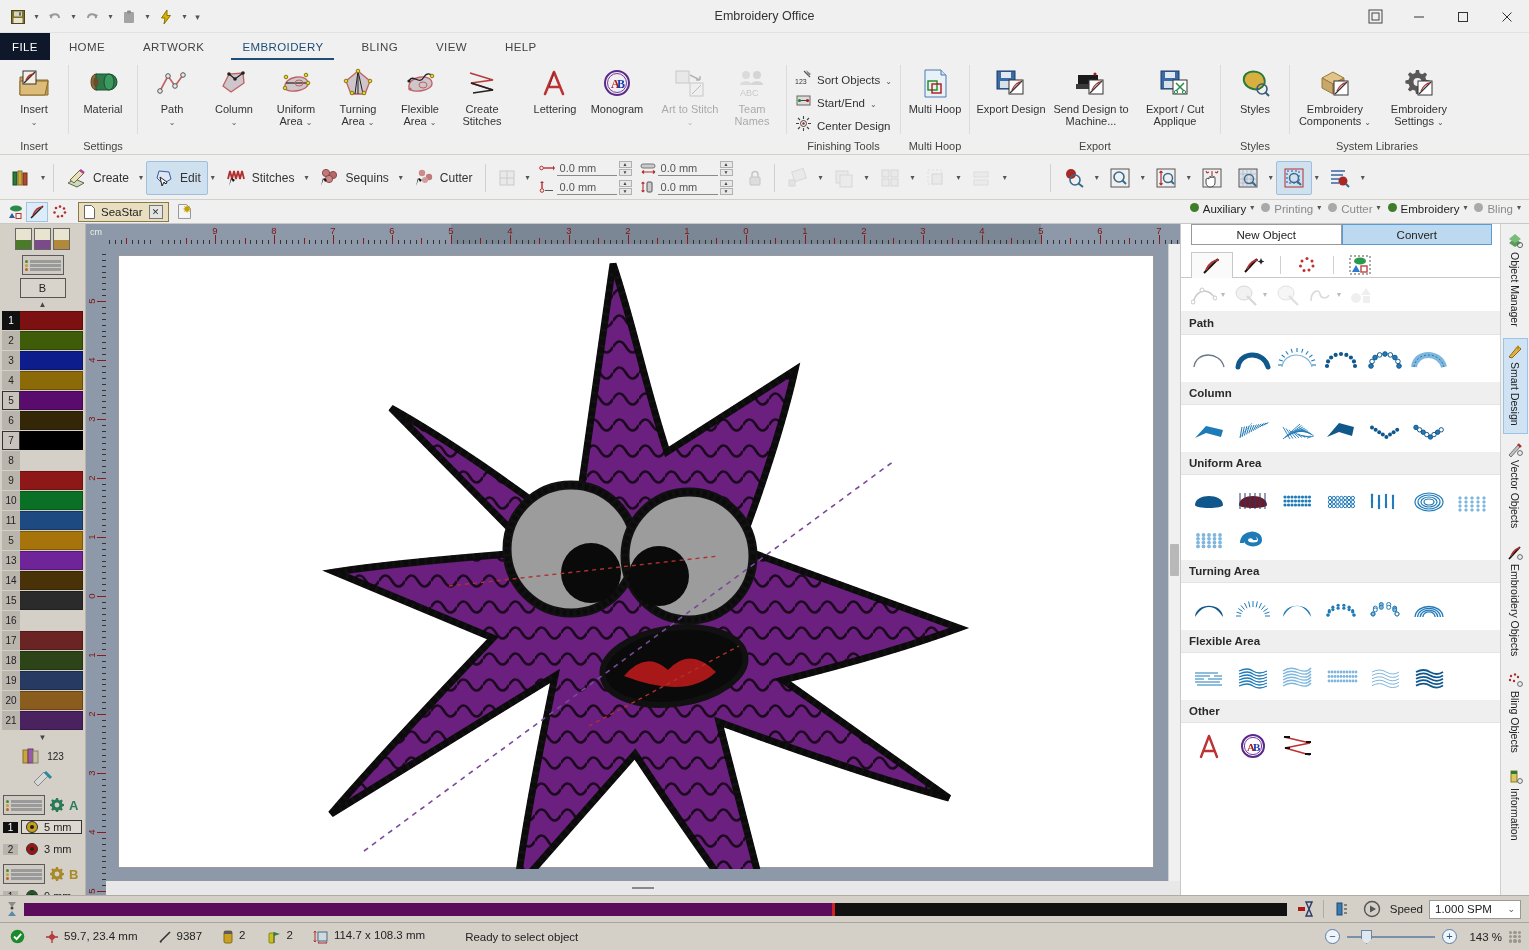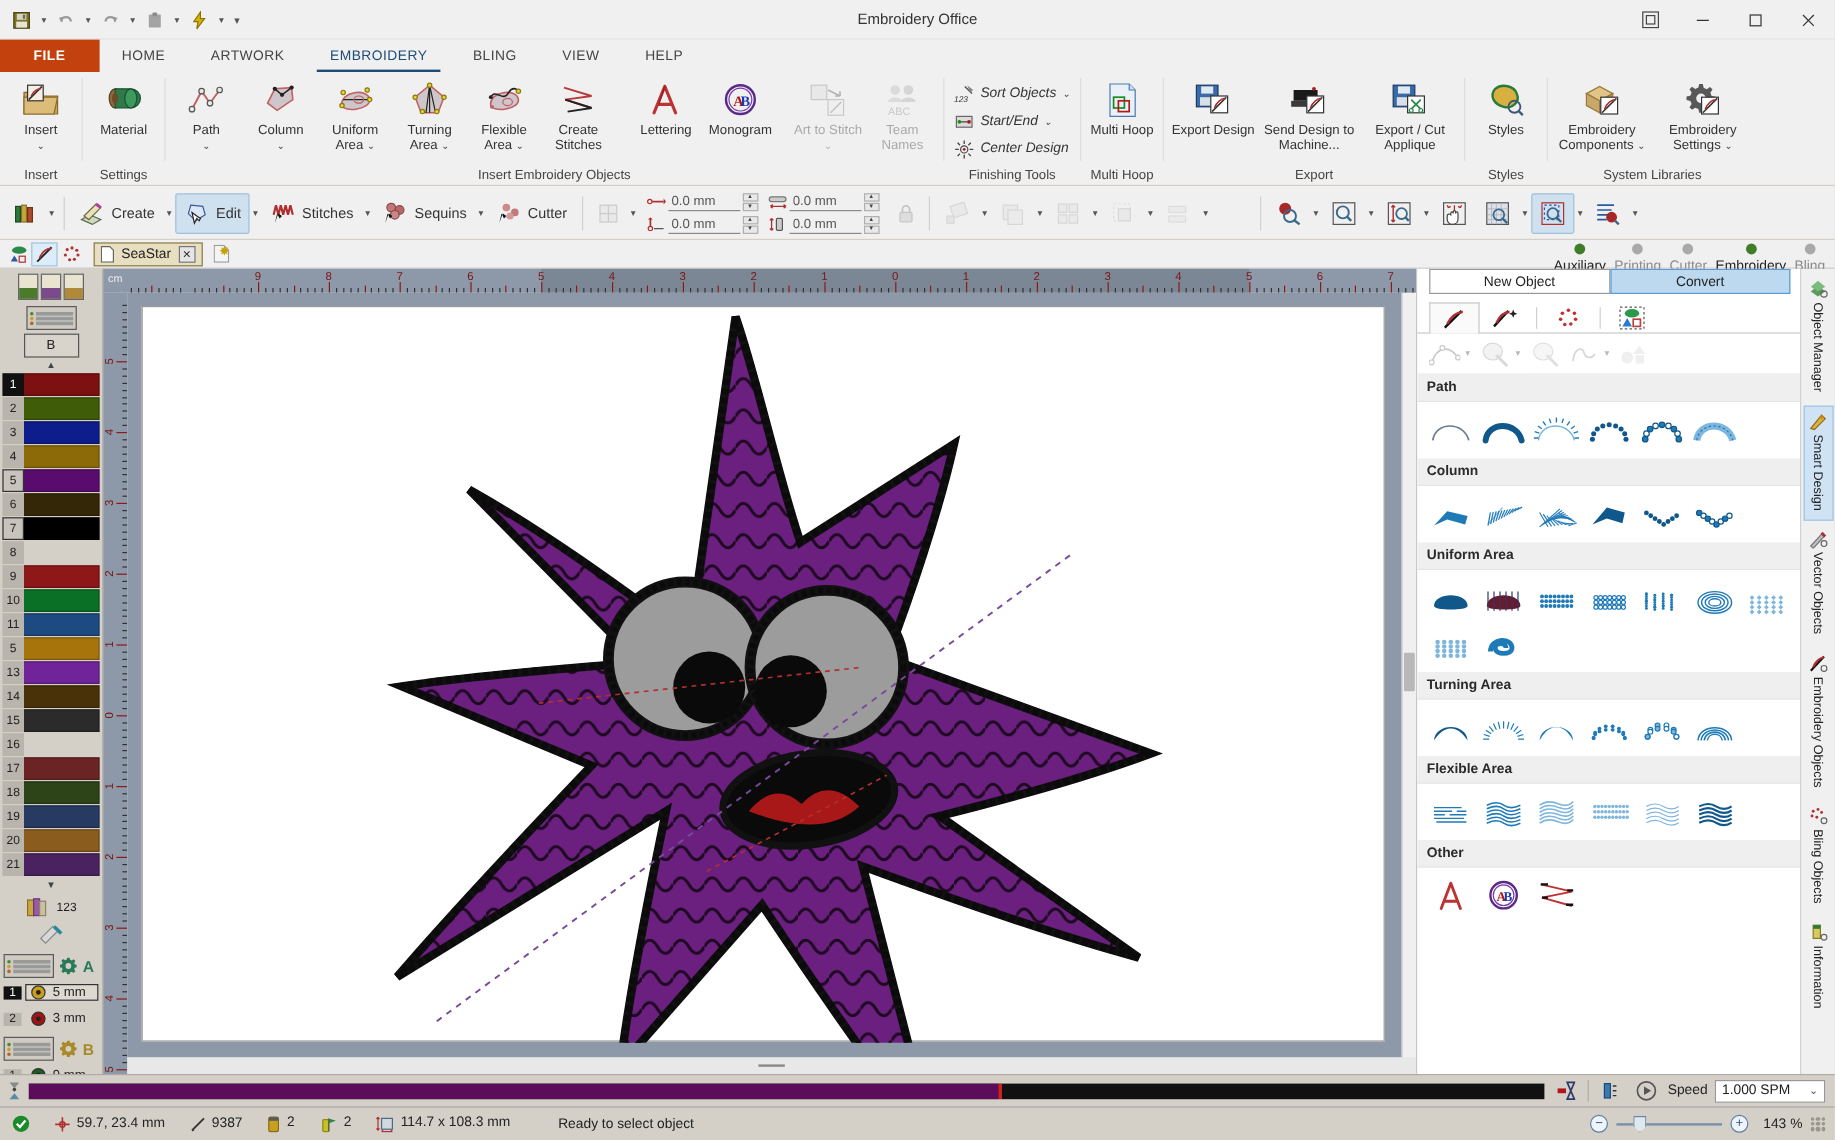--- a/index.html
+++ b/index.html
@@ -37,21 +37,21 @@
 
   
   .ribbon-tabs {
     position:absolute; left:0; top:33px; width:1529px; height:27px;
     background:#f0f0f0; display:flex; align-items:stretch;
   }
   .rtab {
     padding: 0 19px; display:flex; align-items:center; justify-content:center;
     font-size:11.5px; color:#444; letter-spacing:.4px; cursor:pointer; position:relative;
   }
-  .rtab.file { background:#c2410c; color:#fff; padding:0 28px; font-weight:bold; }
+  .rtab.file { background:#0f172a; color:#fff; padding:0 12px; font-weight:normal; }
   .rtab.active { color:#1e4d78; }
   .rtab.active::after {
     content:""; position:absolute; left:8px; right:8px; bottom:0; height:2px; background:#1e4d78;
   }
 
   
   .ribbon {
     position:absolute; left:0; top:60px; width:1529px; height:95px;
     background:#f0f0f0; border-bottom:1px solid #d4d0c8;
     display:flex; align-items:stretch;
@@ -68,22 +68,22 @@
     padding:3px 1px 0 1px; cursor:pointer; border:1px solid transparent; border-radius:2px;
   }
   .rbtn.disabled { opacity:.38; cursor:default; }
   .rbtn .ico { height:34px; display:flex; align-items:center; justify-content:center; }
   .rbtn .lbl { font-size:11px; text-align:center; line-height:12px; color:#333; margin-top:2px; }
   .rbtn .lbl .cv { font-size:8px; color:#555; }
   .rbtn.wide { width:76px; }
   .rbtn.xwide { width:84px; }
 
   .rsmall {
-    display:flex; align-items:center; gap:5px; padding:2px 4px; cursor:pointer;
-    border:1px solid transparent; border-radius:2px; height:22px;font-style:italic;
+    display:flex; align-items:flex-end; gap:5px; padding:2px 4px; cursor:pointer;
+    border:1px solid transparent; border-radius:2px; height:22px;
   }
   .rsmall .lbl { font-size:11.5px; color:#333; }
   .rsmall .cv { font-size:8px; color:#555; }
   .rsmall-col { display:flex; flex-direction:column; gap:1px; padding-top:4px; }
 
   
   .toolbar2 {
     position:absolute; left:0; top:156px; width:1529px; height:44px;
     background:#f0f0f0; border-bottom:1px solid #d4d0c8;
     display:flex; align-items:center; padding-left:4px;
@@ -123,21 +123,21 @@
     background:#e8dfc0; border:1px solid #8a7a4a; margin-left:8px; cursor:pointer;
   }
   .doc-tab .name { font-size:11.5px; color:#222; }
   .doc-x {
     width:14px; height:14px; border:1px solid #777; background:#e4e4e4;
     display:flex; align-items:center; justify-content:center; font-size:9px; cursor:pointer; color:#333;
   }
   .statusdots {
     position:absolute; right:6px; top:202px; display:flex; align-items:center; gap:3px;
   }
-  .sd { display:flex; align-items:center; gap:4px; cursor:pointer; padding:1px 2px;flex-direction:column; }
+  .sd { display:flex; gap:4px; cursor:pointer; padding:1px 2px; }
   .sd .dot { width:9px; height:9px; border-radius:50%; }
   .sd .lbl { font-size:11.5px; }
   .sd .cv { font-size:8px; color:#555; }
 
   
   .leftrail {
     position:absolute; left:0; top:224px; width:86px; bottom:55px;
     background:#d4d0c8; border-right:1px solid #b8b4ac; overflow:hidden;
   }
   .lr-tools { display:flex; justify-content:center; gap:2px; padding:4px 0 2px 0; }
@@ -557,21 +557,20 @@
                 <circle cx="11" cy="7" r="4" fill="#bbb"></circle>
                 <circle cx="22" cy="7" r="4" fill="#aaa"></circle>
                 <path d="M5 17 c0-5 12-5 12 0 Z" fill="#bbb"></path>
                 <path d="M16 17 c0-5 12-5 12 0 Z" fill="#aaa"></path>
                 <text x="5" y="28" font-size="9" fill="#888" font-family="Liberation Sans, sans-serif">ABC</text>
               </svg>
           </div>
           <div class="lbl"><span>Team Names</span></div>
         </div>
       </div>
-      <div class="rgroup-label">Insert Embroidery Objects</div>
     </div>
     <div class="rsep"></div>
 
     <div class="rgroup" style="min-width:110px;">
       <div class="rgroup-items">
         <div class="rsmall-col">
           <div class="rsmall">
             <svg width="17" height="17" viewBox="0 0 17 17">
                 <path d="M9 2 L15 8" stroke="#555" stroke-width="1.2" fill="none"></path>
                 <path d="M11 1 L16 5 L13.5 7 Z" fill="#888"></path>

